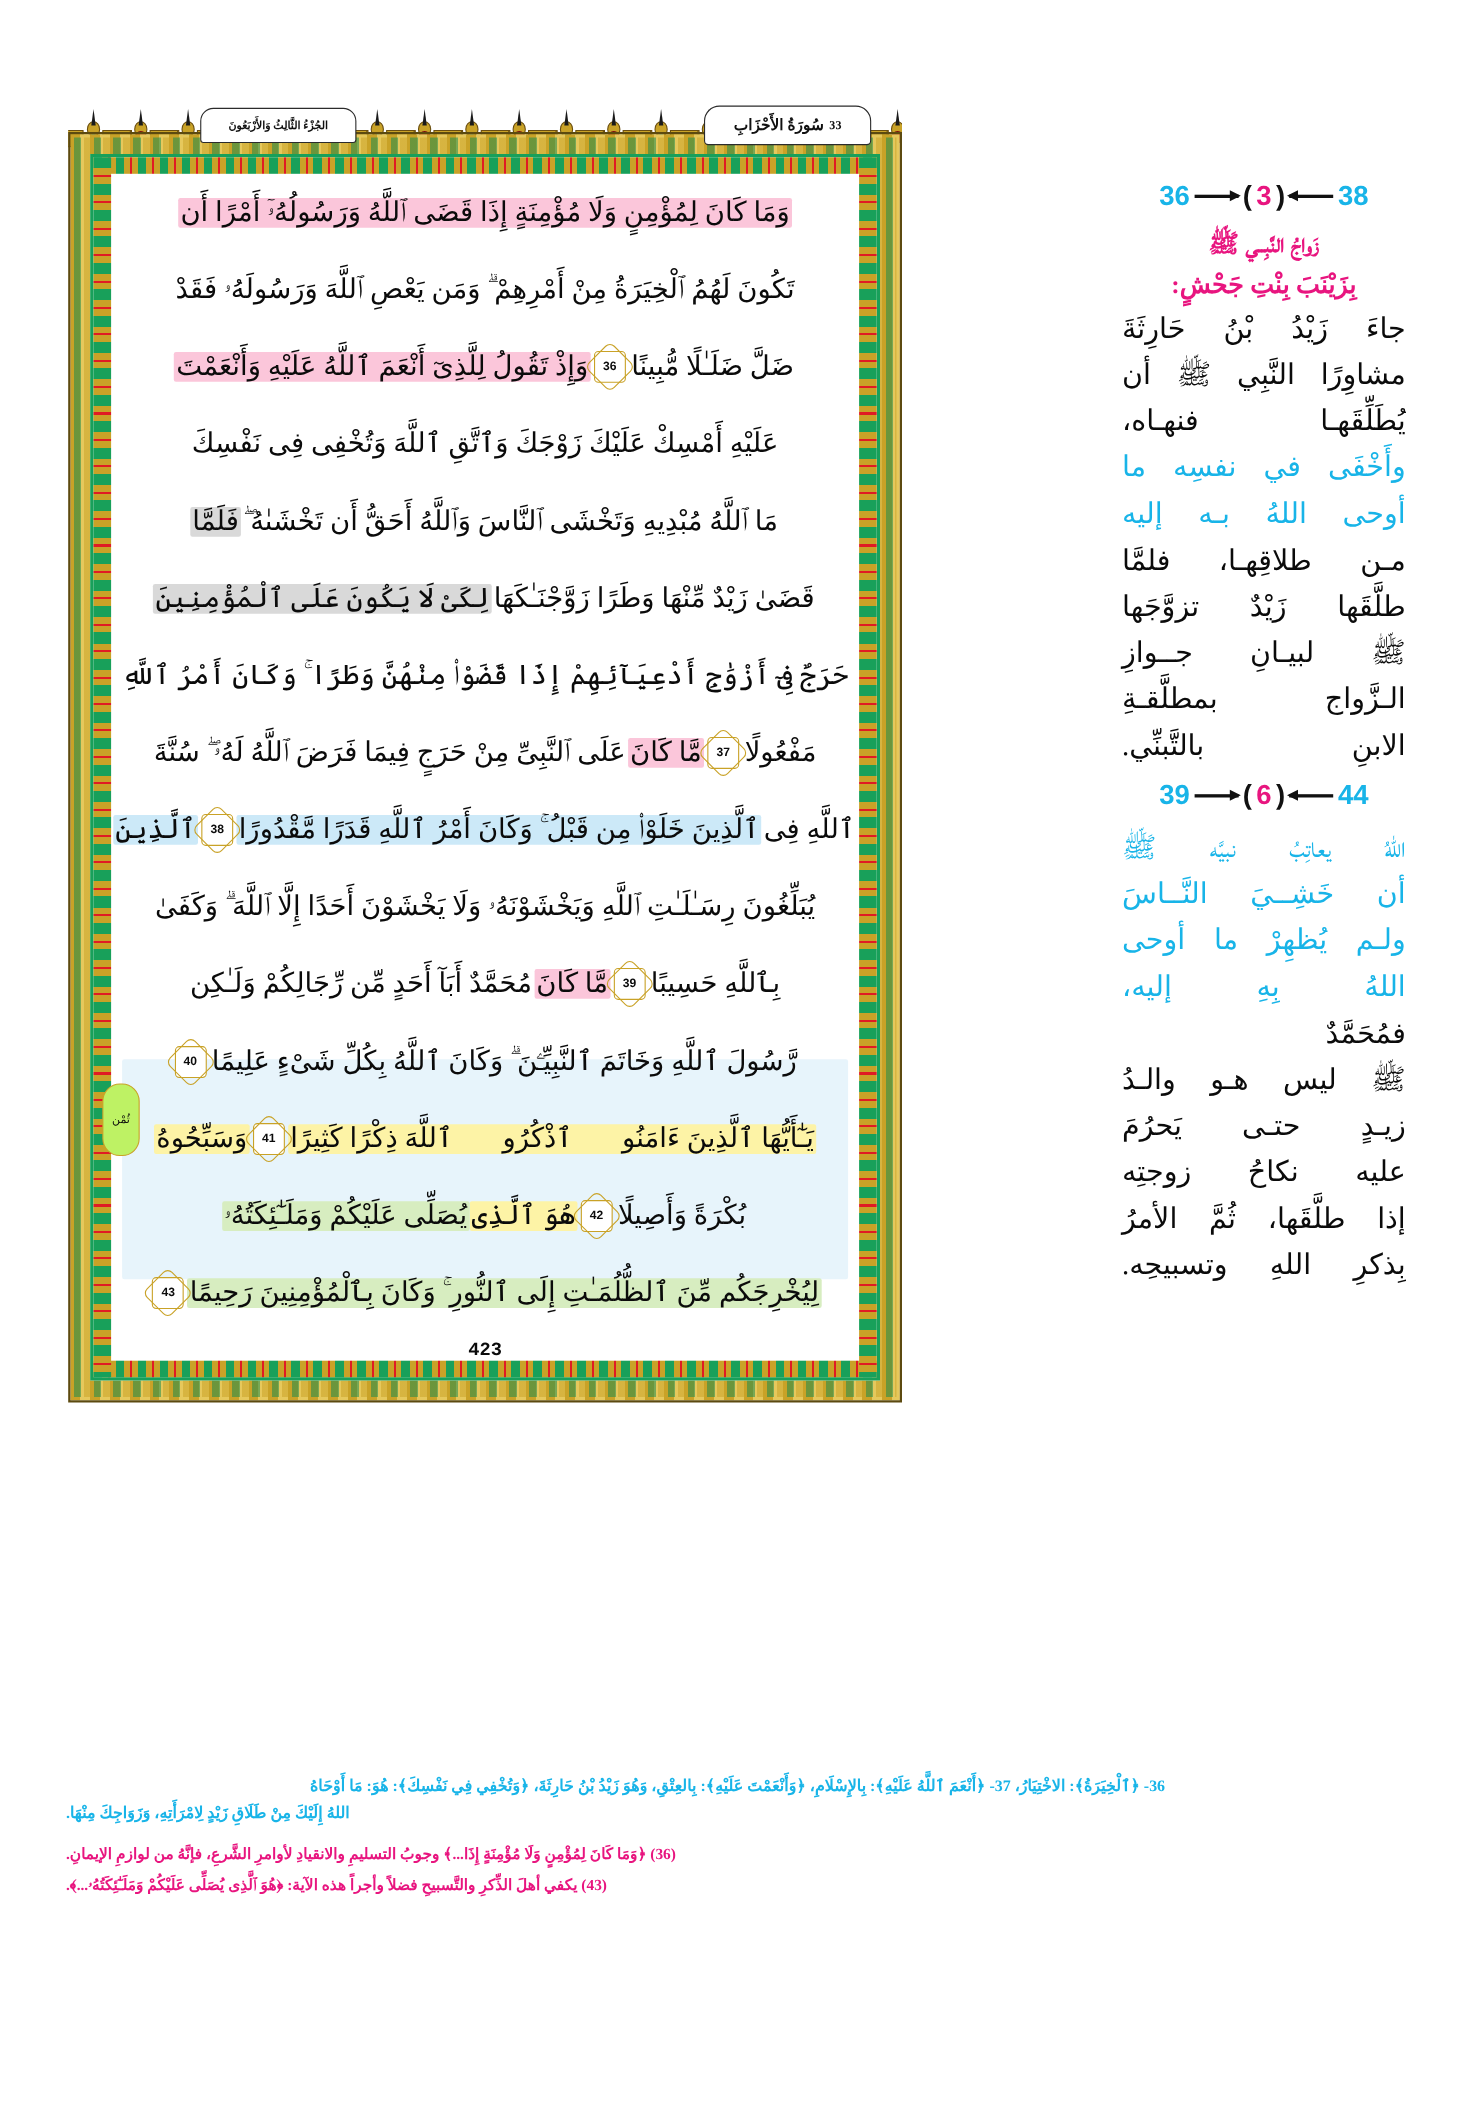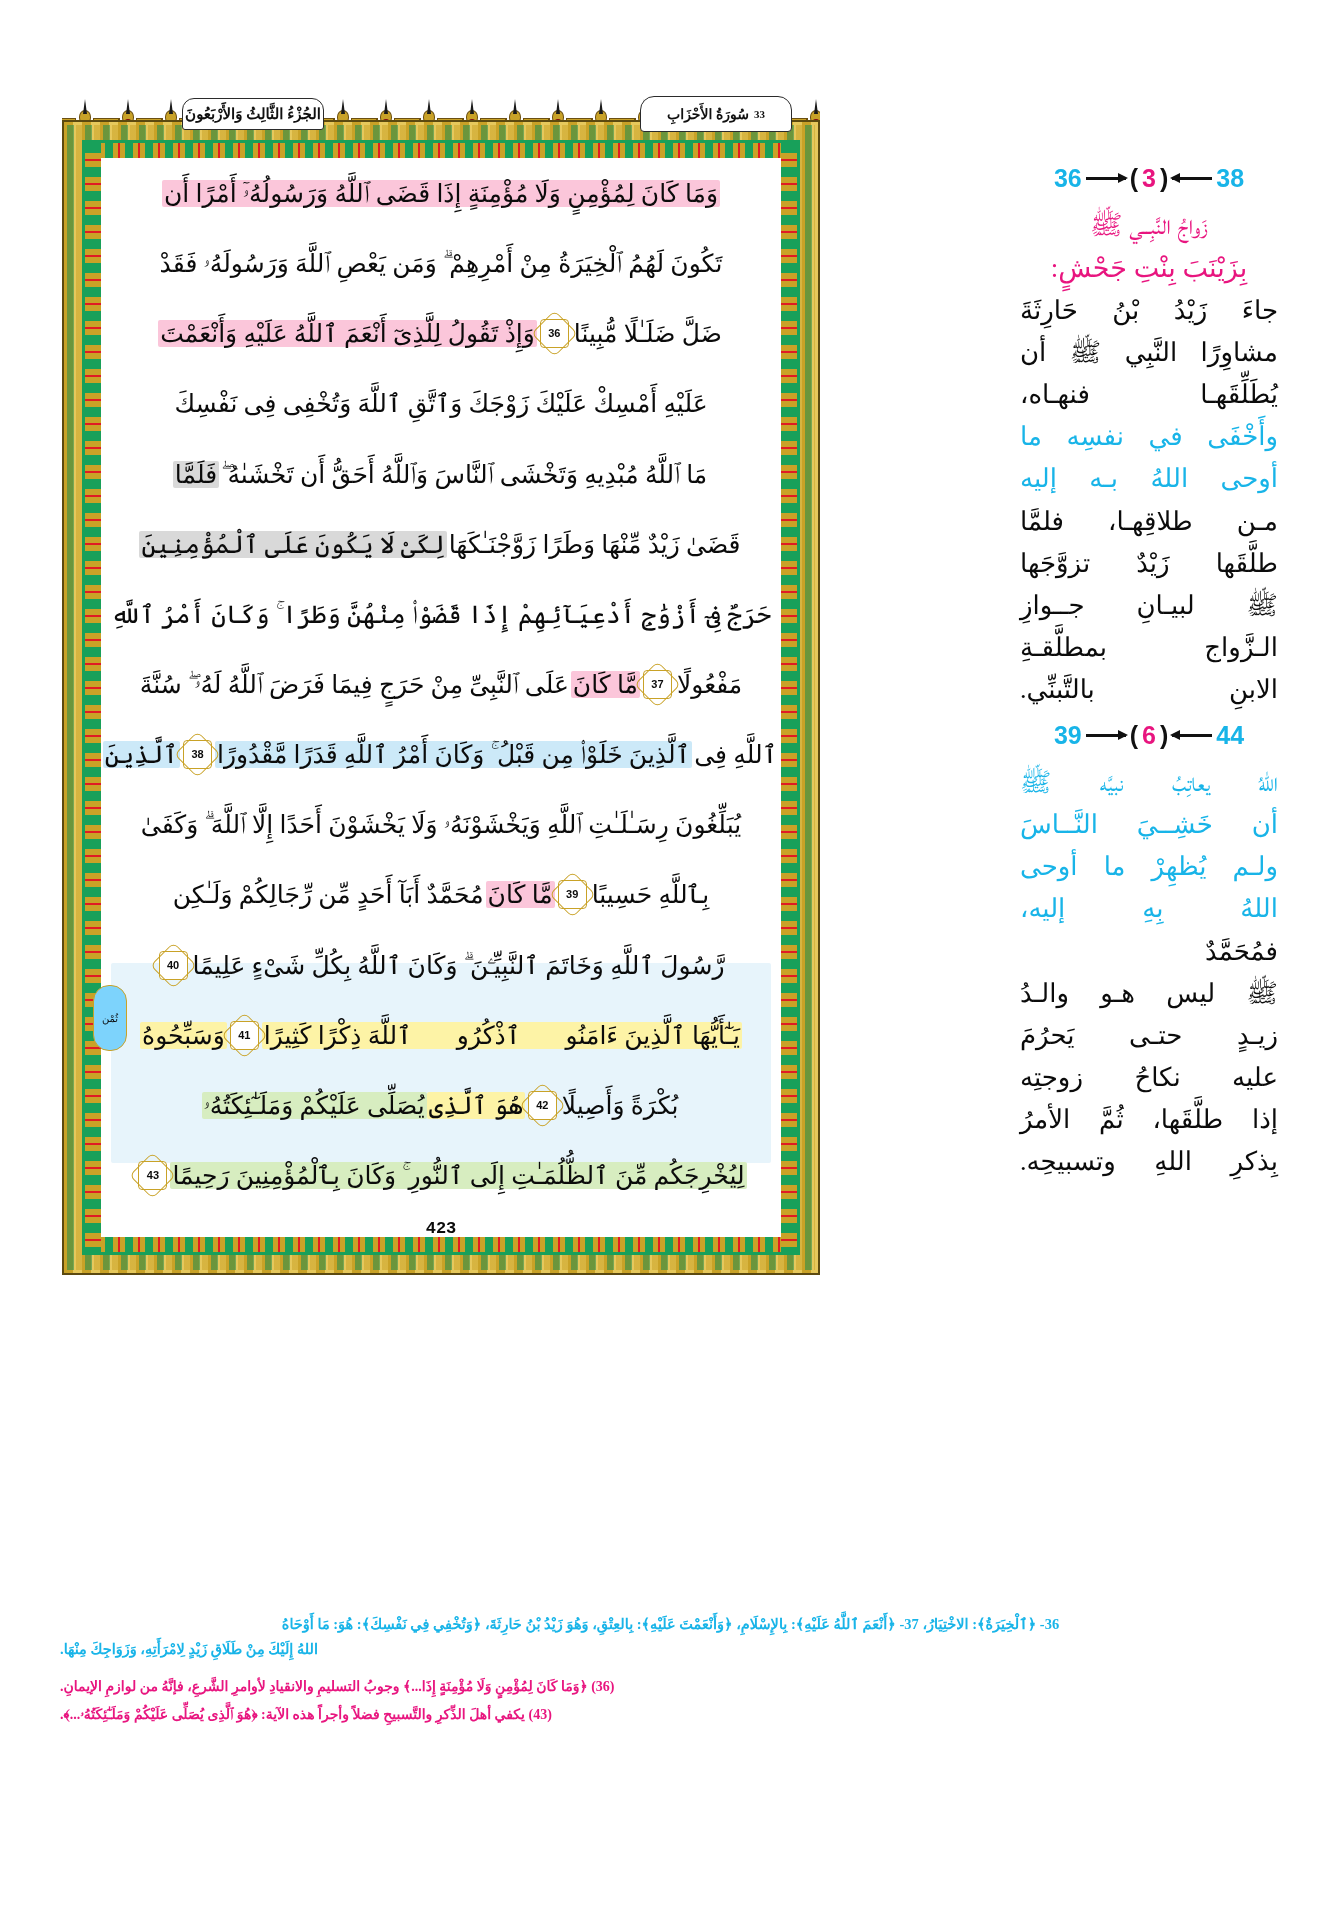--- a/index.html
+++ b/index.html
@@ -55,21 +55,21 @@
     display:flex;align-items:center;justify-content:center;gap:5px;
   }
   .cartouche .sname{font-size:14px;color:#101010;font-weight:700;letter-spacing:0;}
   .cartouche .snum{font-size:11px;color:#101010;font-weight:700;}
   .juz-cartouche{
     position:absolute;top:98px;left:182px;width:140px;height:30px;
     border:1.6px solid #2b2b2b;border-radius:12px 12px 3px 3px;
     background:#ffffff;z-index:6;
     display:flex;align-items:center;justify-content:center;
   }
-  .juz-cartouche .jt{font-size:15px;color:#101010;font-weight:700;}
+  .juz-cartouche .jt{font-size:10px;color:#101010;font-weight:700;}
 
   
   .frame{
     position:absolute;left:62px;top:120px;width:758px;height:1155px;
     background:
       repeating-linear-gradient(90deg,#c9a227 0 9px,#e6c85c 9px 18px);
     border:2px solid #5c4a10;
     box-sizing:border-box;
     padding:18px;
   }
@@ -157,21 +157,21 @@
   .ayah::before{
     content:"";position:absolute;inset:-3px;
     border:1.2px solid #c9a227;border-radius:6px;
     transform:rotate(45deg);
   }
 
   
   .hizb-mark{
     position:absolute;left:8px;top:842px;width:32px;height:64px;
     border:1.5px solid #c9a227;border-radius:16px;
-    background:#7dd3fc;display:flex;align-items:center;justify-content:center;
+    background:#bef264;display:flex;align-items:center;justify-content:center;
     font-size:10px;color:#0b0b0b;z-index:3;
   }
 
   
   .pagenum{
     position:absolute;left:50%;transform:translateX(-50%);bottom:14px;
     font-size:17px;color:#0b0b0b;font-weight:700;
     font-family:Liberation Mono, monospace;z-index:4;
   }
 
@@ -188,21 +188,21 @@
   .nav-row .n{color:#18b4e8;}
   .nav-row .c{color:#e8157f;}
   .nav-row .paren{color:#111;}
   .arrow{display:inline-block;width:40px;height:3px;background:#111;position:relative;}
   .arrow.r::after{content:"";position:absolute;right:-2px;top:-4px;
     border-left:10px solid #111;border-top:5.5px solid transparent;border-bottom:5.5px solid transparent;}
   .arrow.l::before{content:"";position:absolute;left:-2px;top:-4px;
     border-right:10px solid #111;border-top:5.5px solid transparent;border-bottom:5.5px solid transparent;}
 
   .sb-title{
-    color:#e8157f;font-weight:400;font-size:27px;line-height:1.5;
+    color:#e8157f;font-weight:700;font-size:23px;line-height:1.5;
     margin-bottom:2px;
   }
   .sb-p{
     font-size:26px;line-height:1.62;color:#0b0b0b;text-align:justify;
     text-align-last:justify;
   }
   .sb-p.cyan{color:#18b4e8;}
 
   
   .footnotes{

